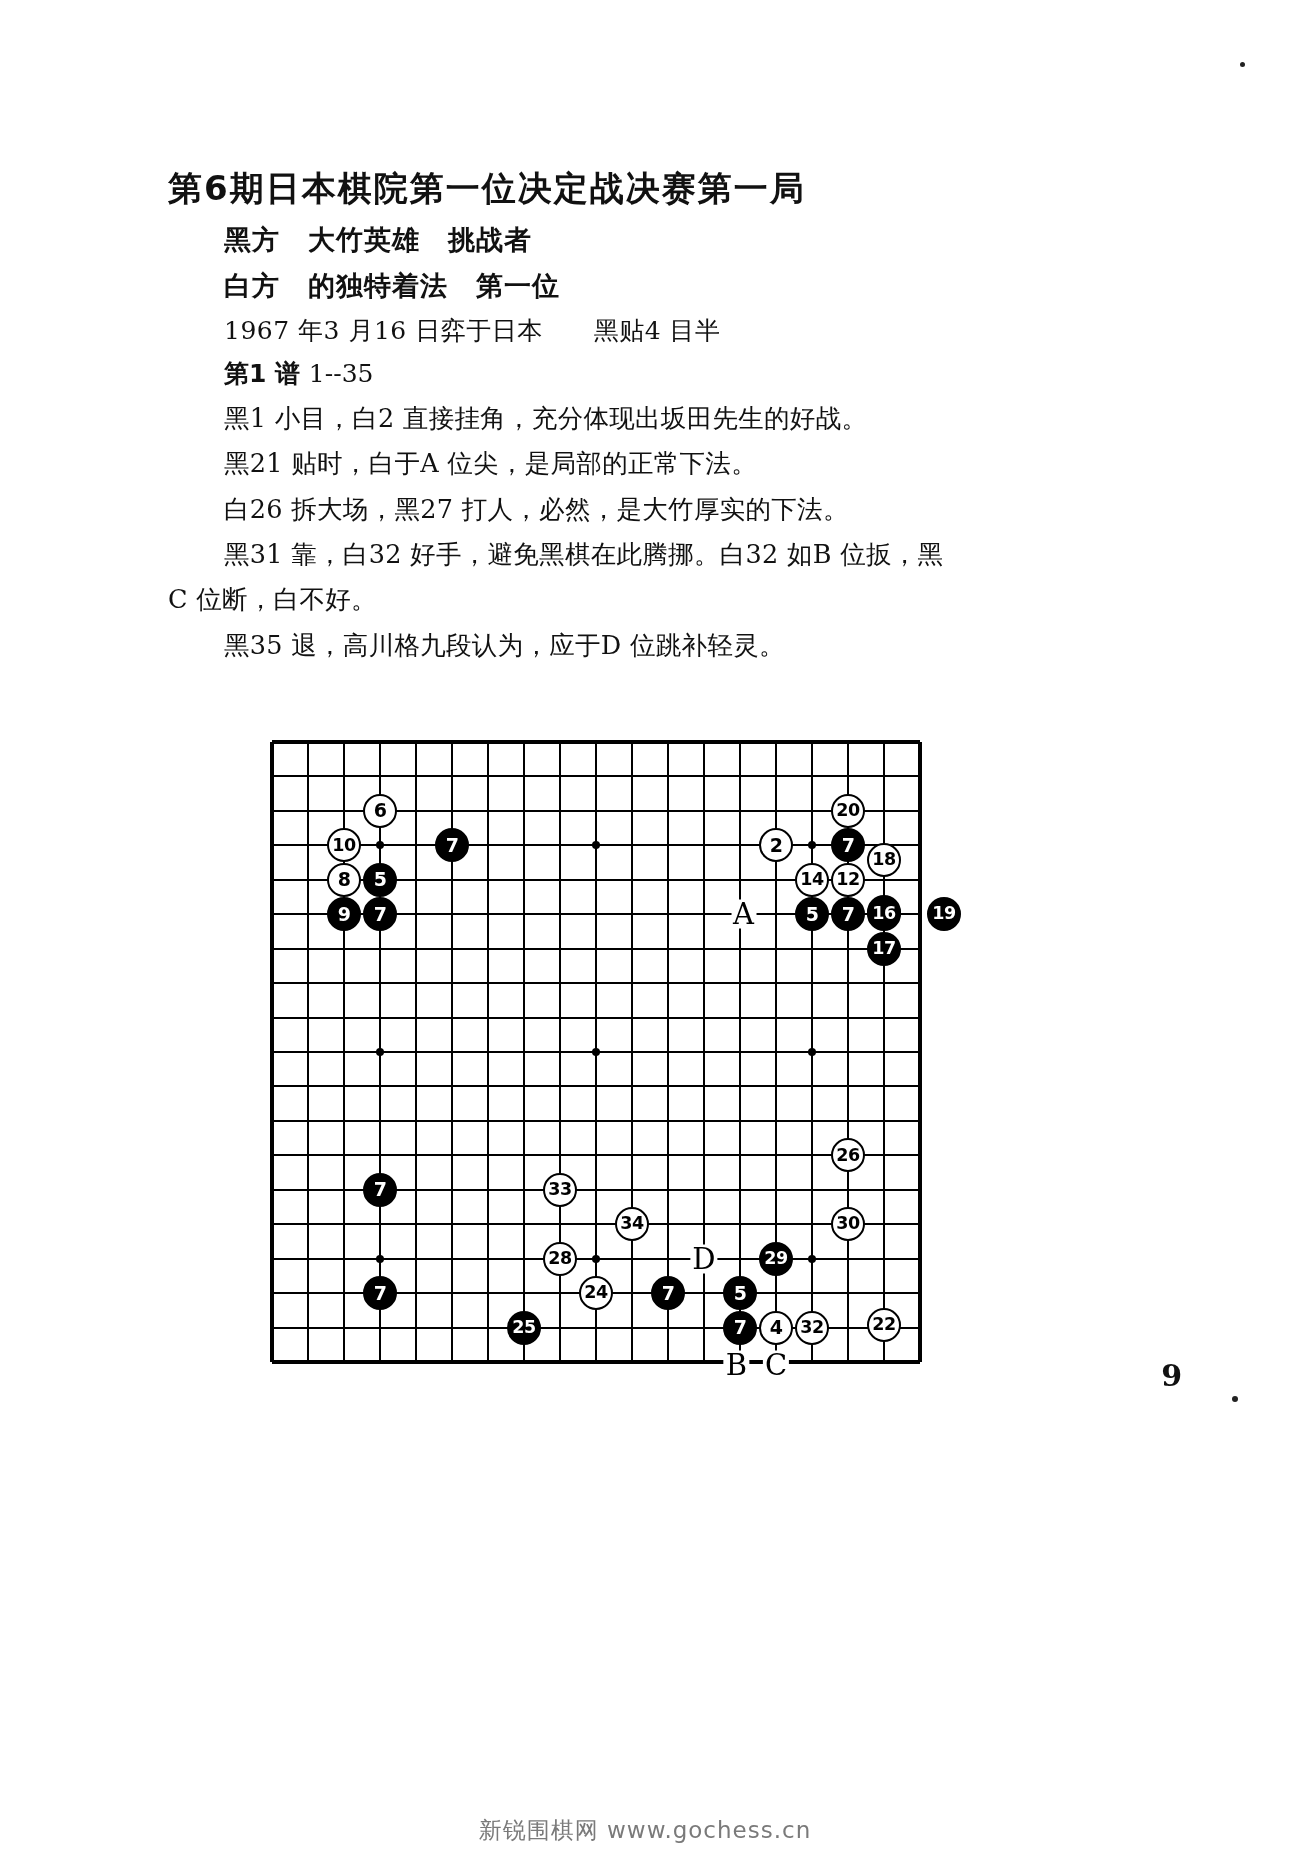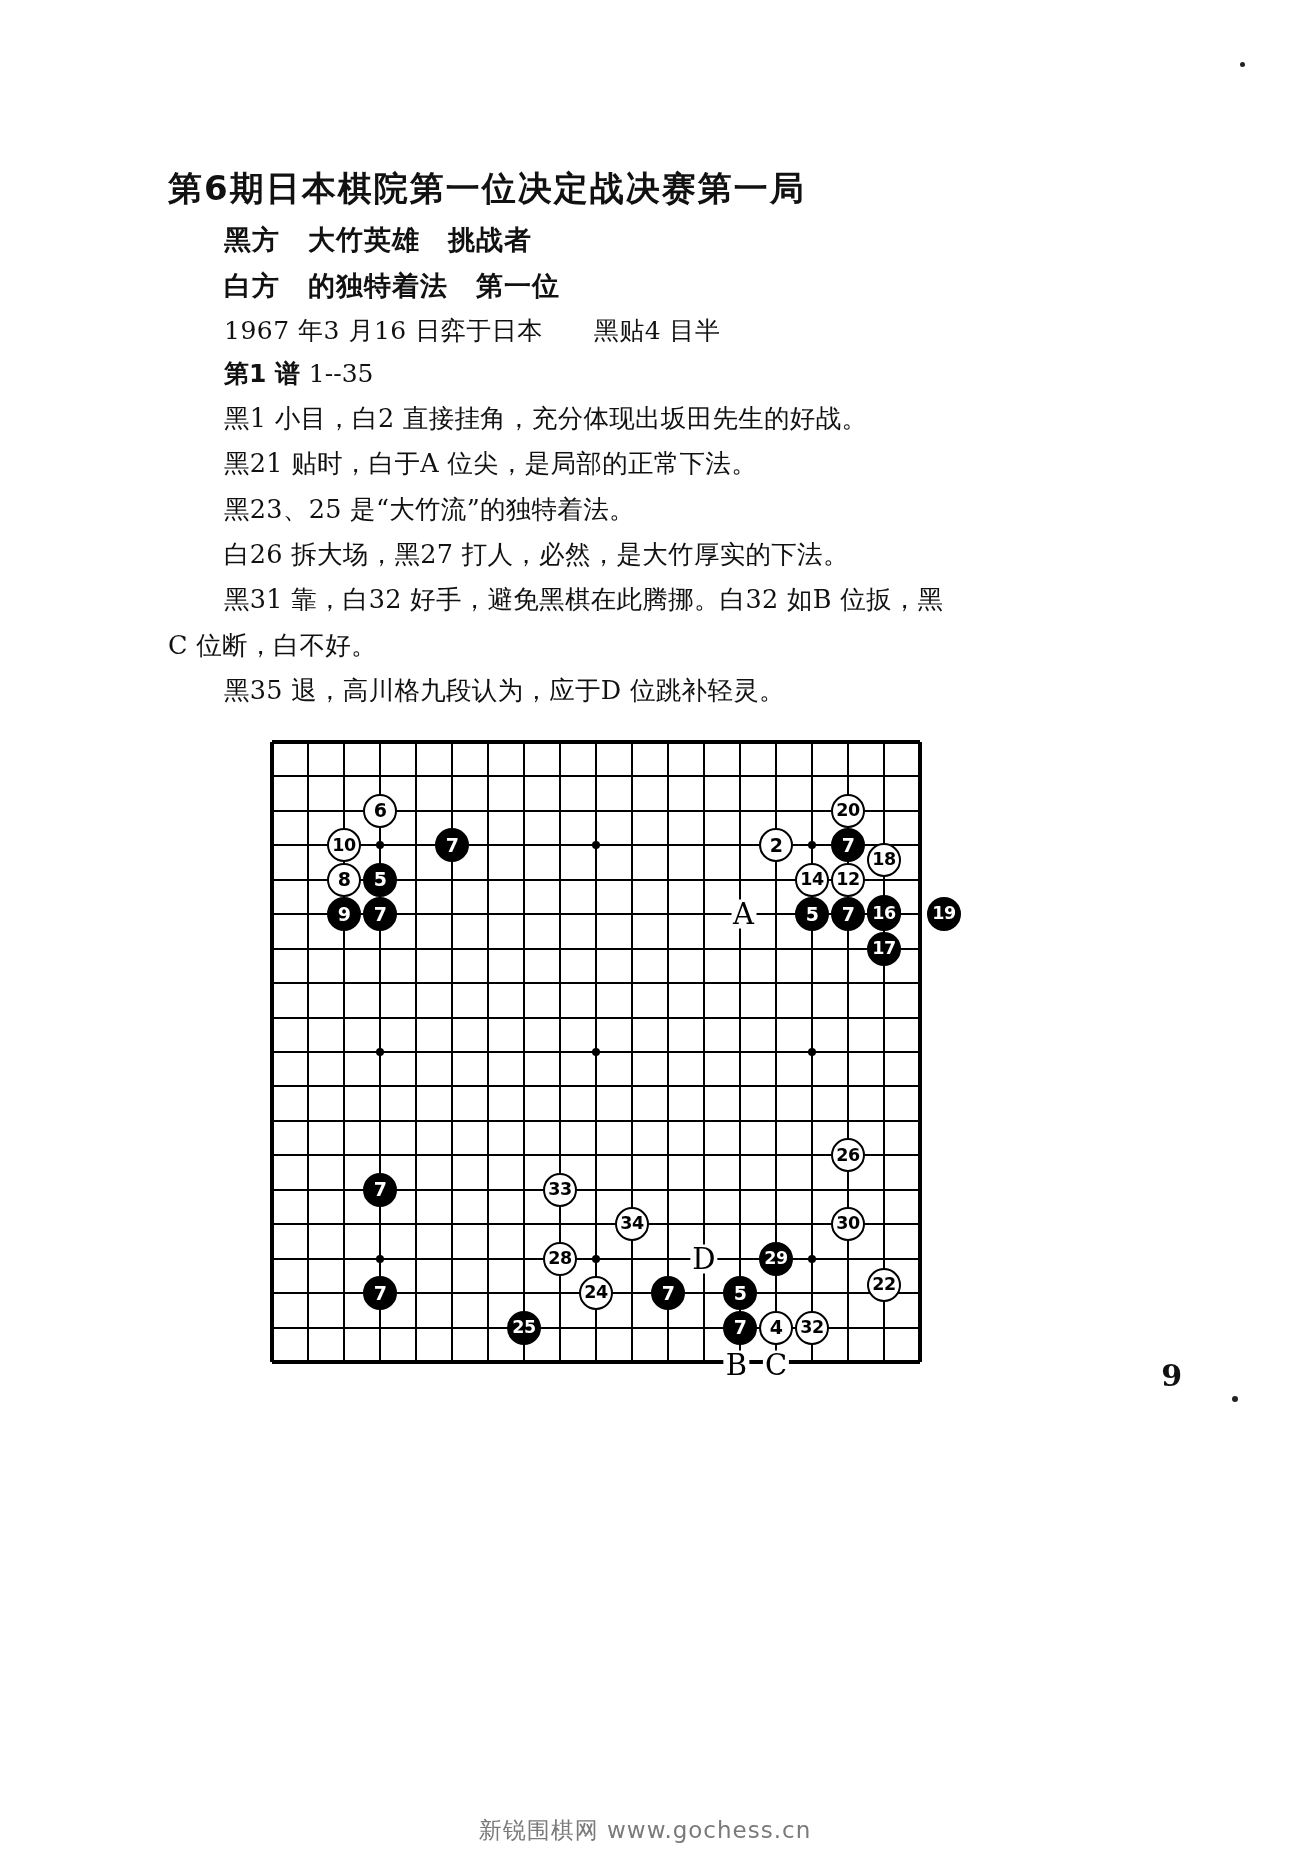--- a/index.html
+++ b/index.html
@@ -127,21 +127,20 @@
     <div class="players">黑方　大竹英雄　挑战者</div>
     <div class="players">白方　的独特着法　第一位</div>
     <div class="meta">1967 年3 月16 日弈于日本　　黑贴4 目半</div>
     <div class="sectionhead">
       <span>第1 谱</span>
       <span class="rng">1--35</span>
     </div>
 
     <p class="para hang">黑1 小目，白2 直接挂角，充分体现出坂田先生的好战。</p>
     <p class="para hang">黑21 贴时，白于A 位尖，是局部的正常下法。</p>
-    <p class="para hang">黑23、25 是“大竹流”的独特着法。</p>
     <p class="para hang">白26 拆大场，黑27 打人，必然，是大竹厚实的下法。</p>
     <p class="para hang">黑31 靠，白32 好手，避免黑棋在此腾挪。白32 如B 位扳，黑</p>
     <p class="para flush">C 位断，白不好。</p>
     <p class="para hang">黑35 退，高川格九段认为，应于D 位跳补轻灵。</p>
   </div>
 
   <div id="board-wrap">
     <div id="board">
         <div class="gl v edge" style="left: -2px; top: 0px; height: 620px;"></div>
         <div class="gl h edge" style="top: -2px; left: 0px; width: 648px;"></div>
@@ -217,21 +216,21 @@
         <div class="stone b" style="left: 108px; top: 447.778px;">7</div>
         <div class="stone w two" style="left: 288px; top: 447.778px;">33</div>
         <div class="stone w two" style="left: 360px; top: 482.222px;">34</div>
         <div class="stone w two" style="left: 576px; top: 482.222px;">30</div>
         <div class="stone w two" style="left: 288px; top: 516.667px;">28</div>
         <div class="stone b two" style="left: 504px; top: 516.667px;">29</div>
         <div class="stone b" style="left: 108px; top: 551.111px;">7</div>
         <div class="stone w two" style="left: 324px; top: 551.111px;">24</div>
         <div class="stone b" style="left: 396px; top: 551.111px;">7</div>
         <div class="stone b" style="left: 468px; top: 551.111px;">5</div>
-        <div class="stone w two" style="left: 612px; top: 543px;">22</div>
+        <div class="stone w two" style="left: 612px; top: 583px;">22</div>
         <div class="stone b two" style="left: 252px; top: 585.556px;">25</div>
         <div class="stone b" style="left: 468px; top: 585.556px;">7</div>
         <div class="stone w" style="left: 504px; top: 585.556px;">4</div>
         <div class="stone w two" style="left: 540px; top: 585.556px;">32</div>
       </div>
   </div>
 
   <div class="pagenum">9</div>
 
   <div class="speck" style="left:1232px;top:1396px;width:6px;height:6px;"></div>

